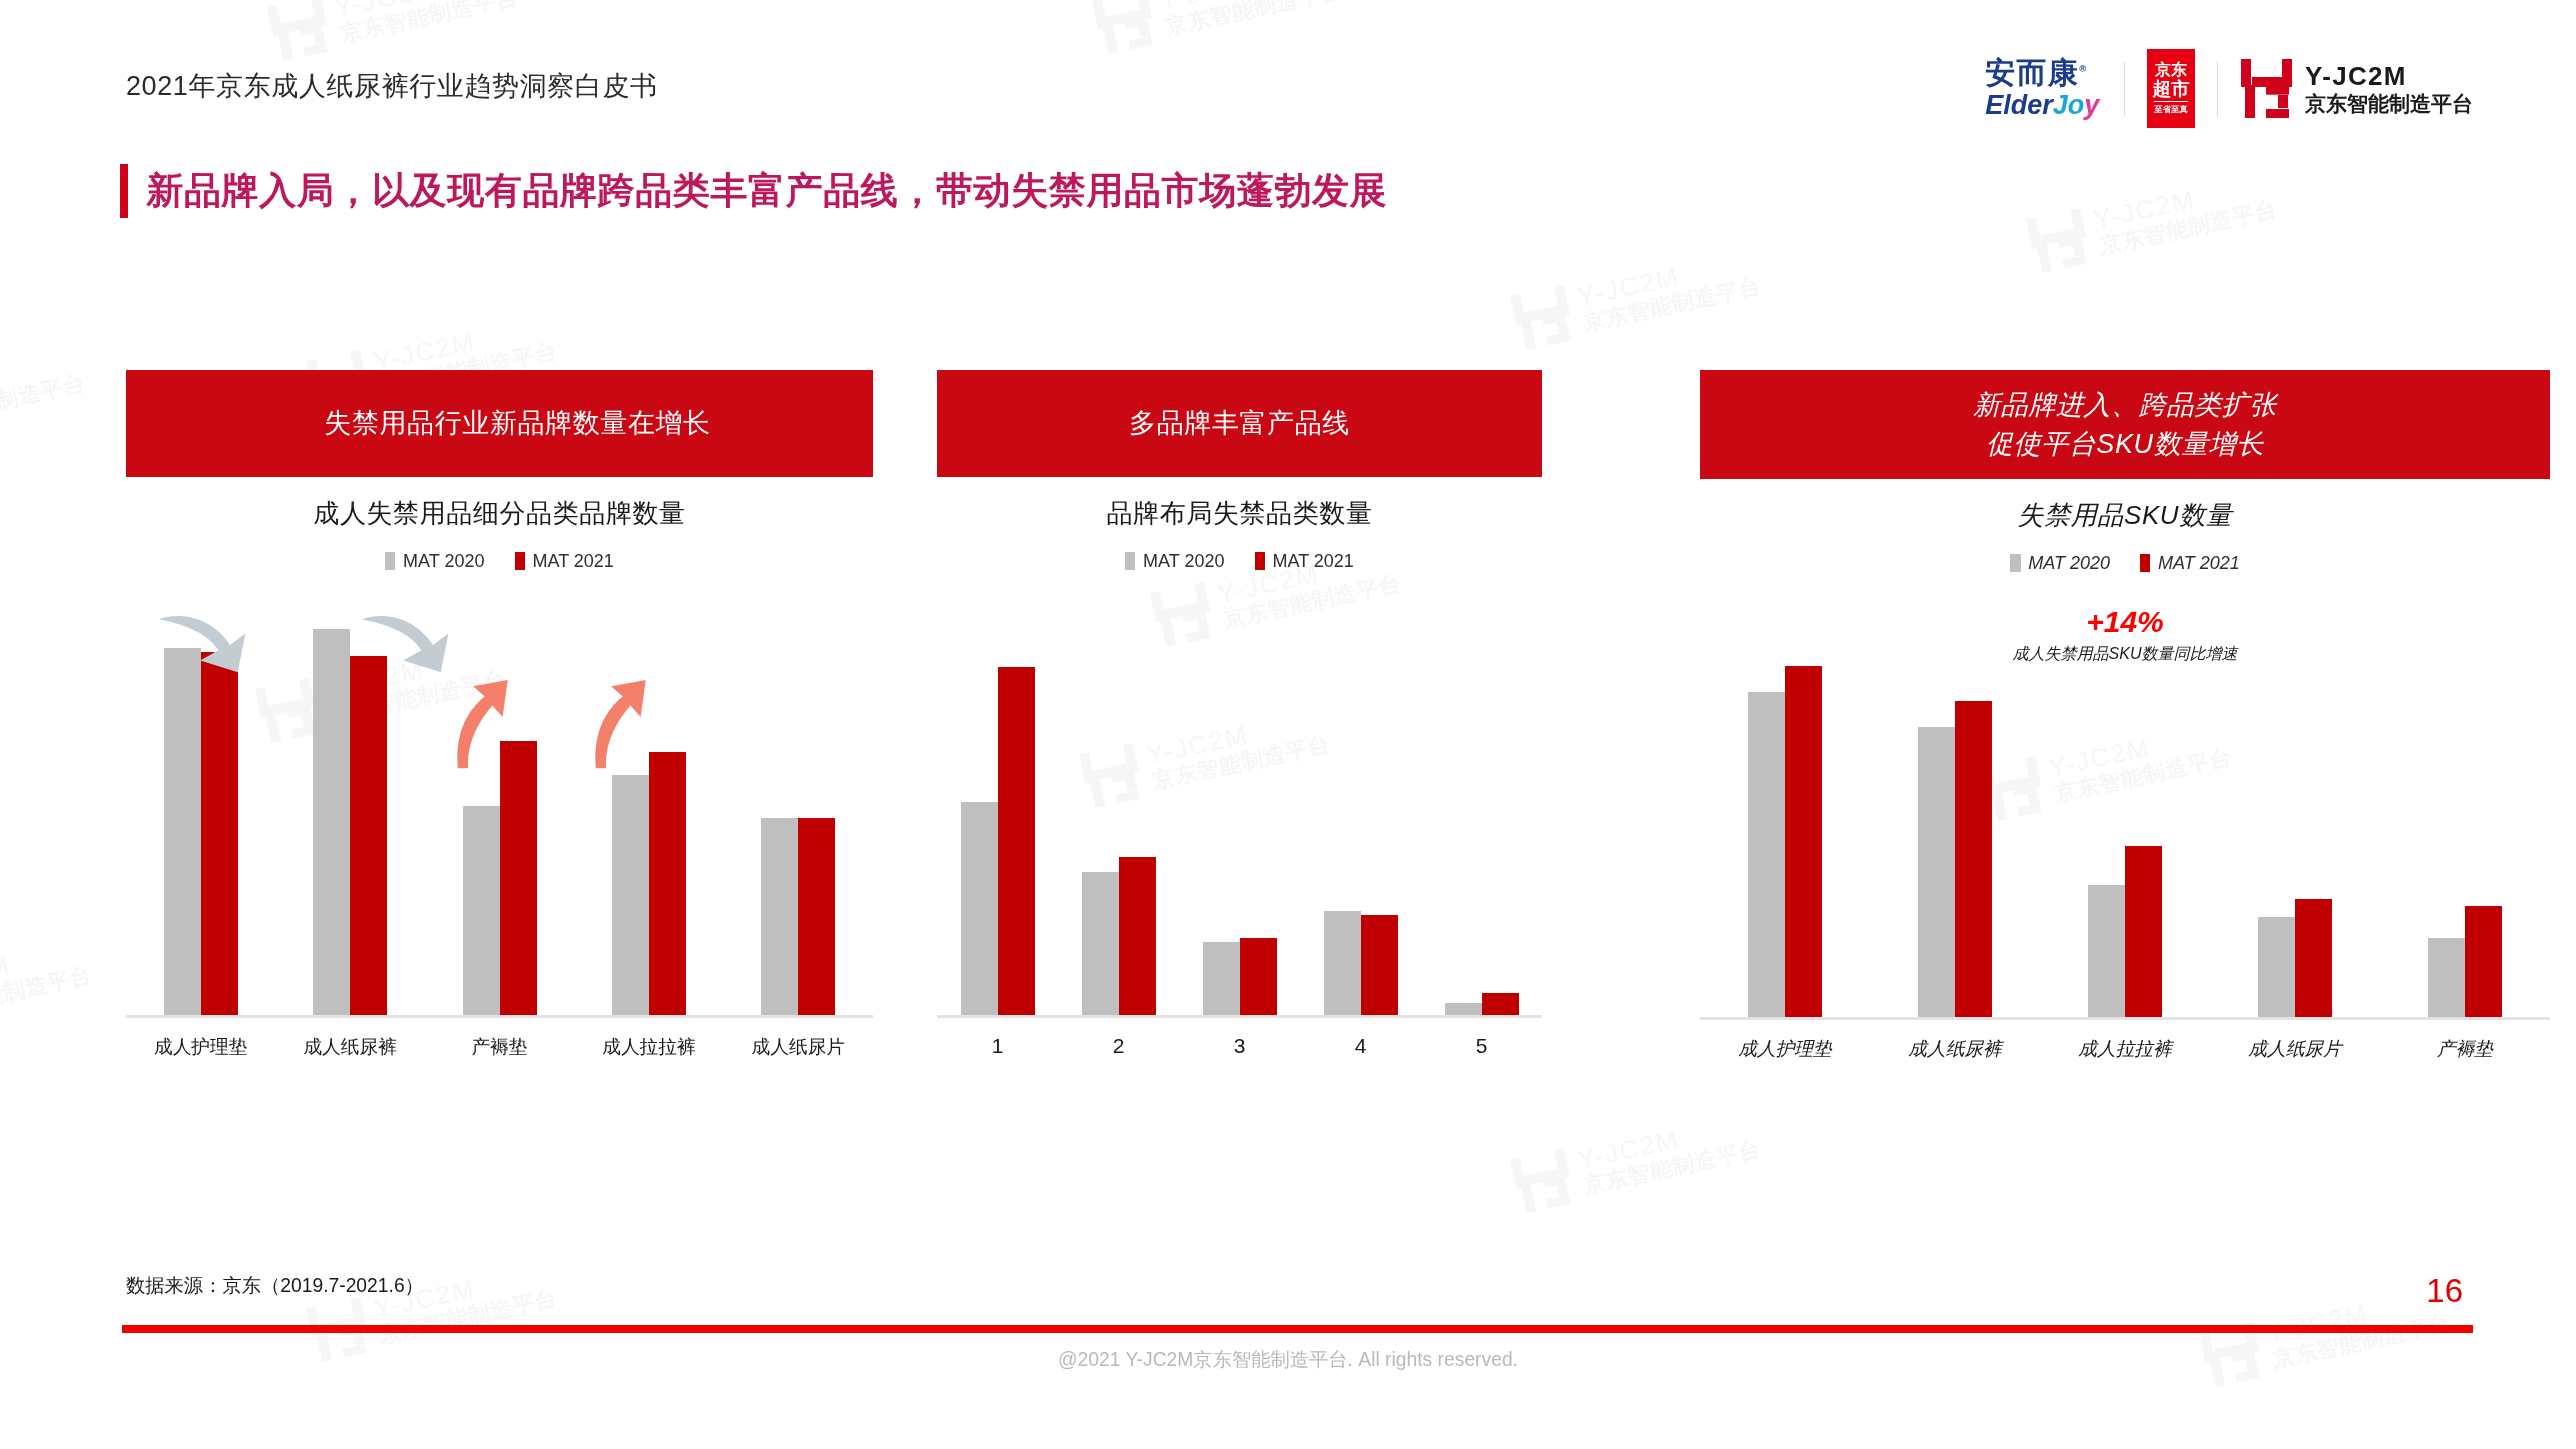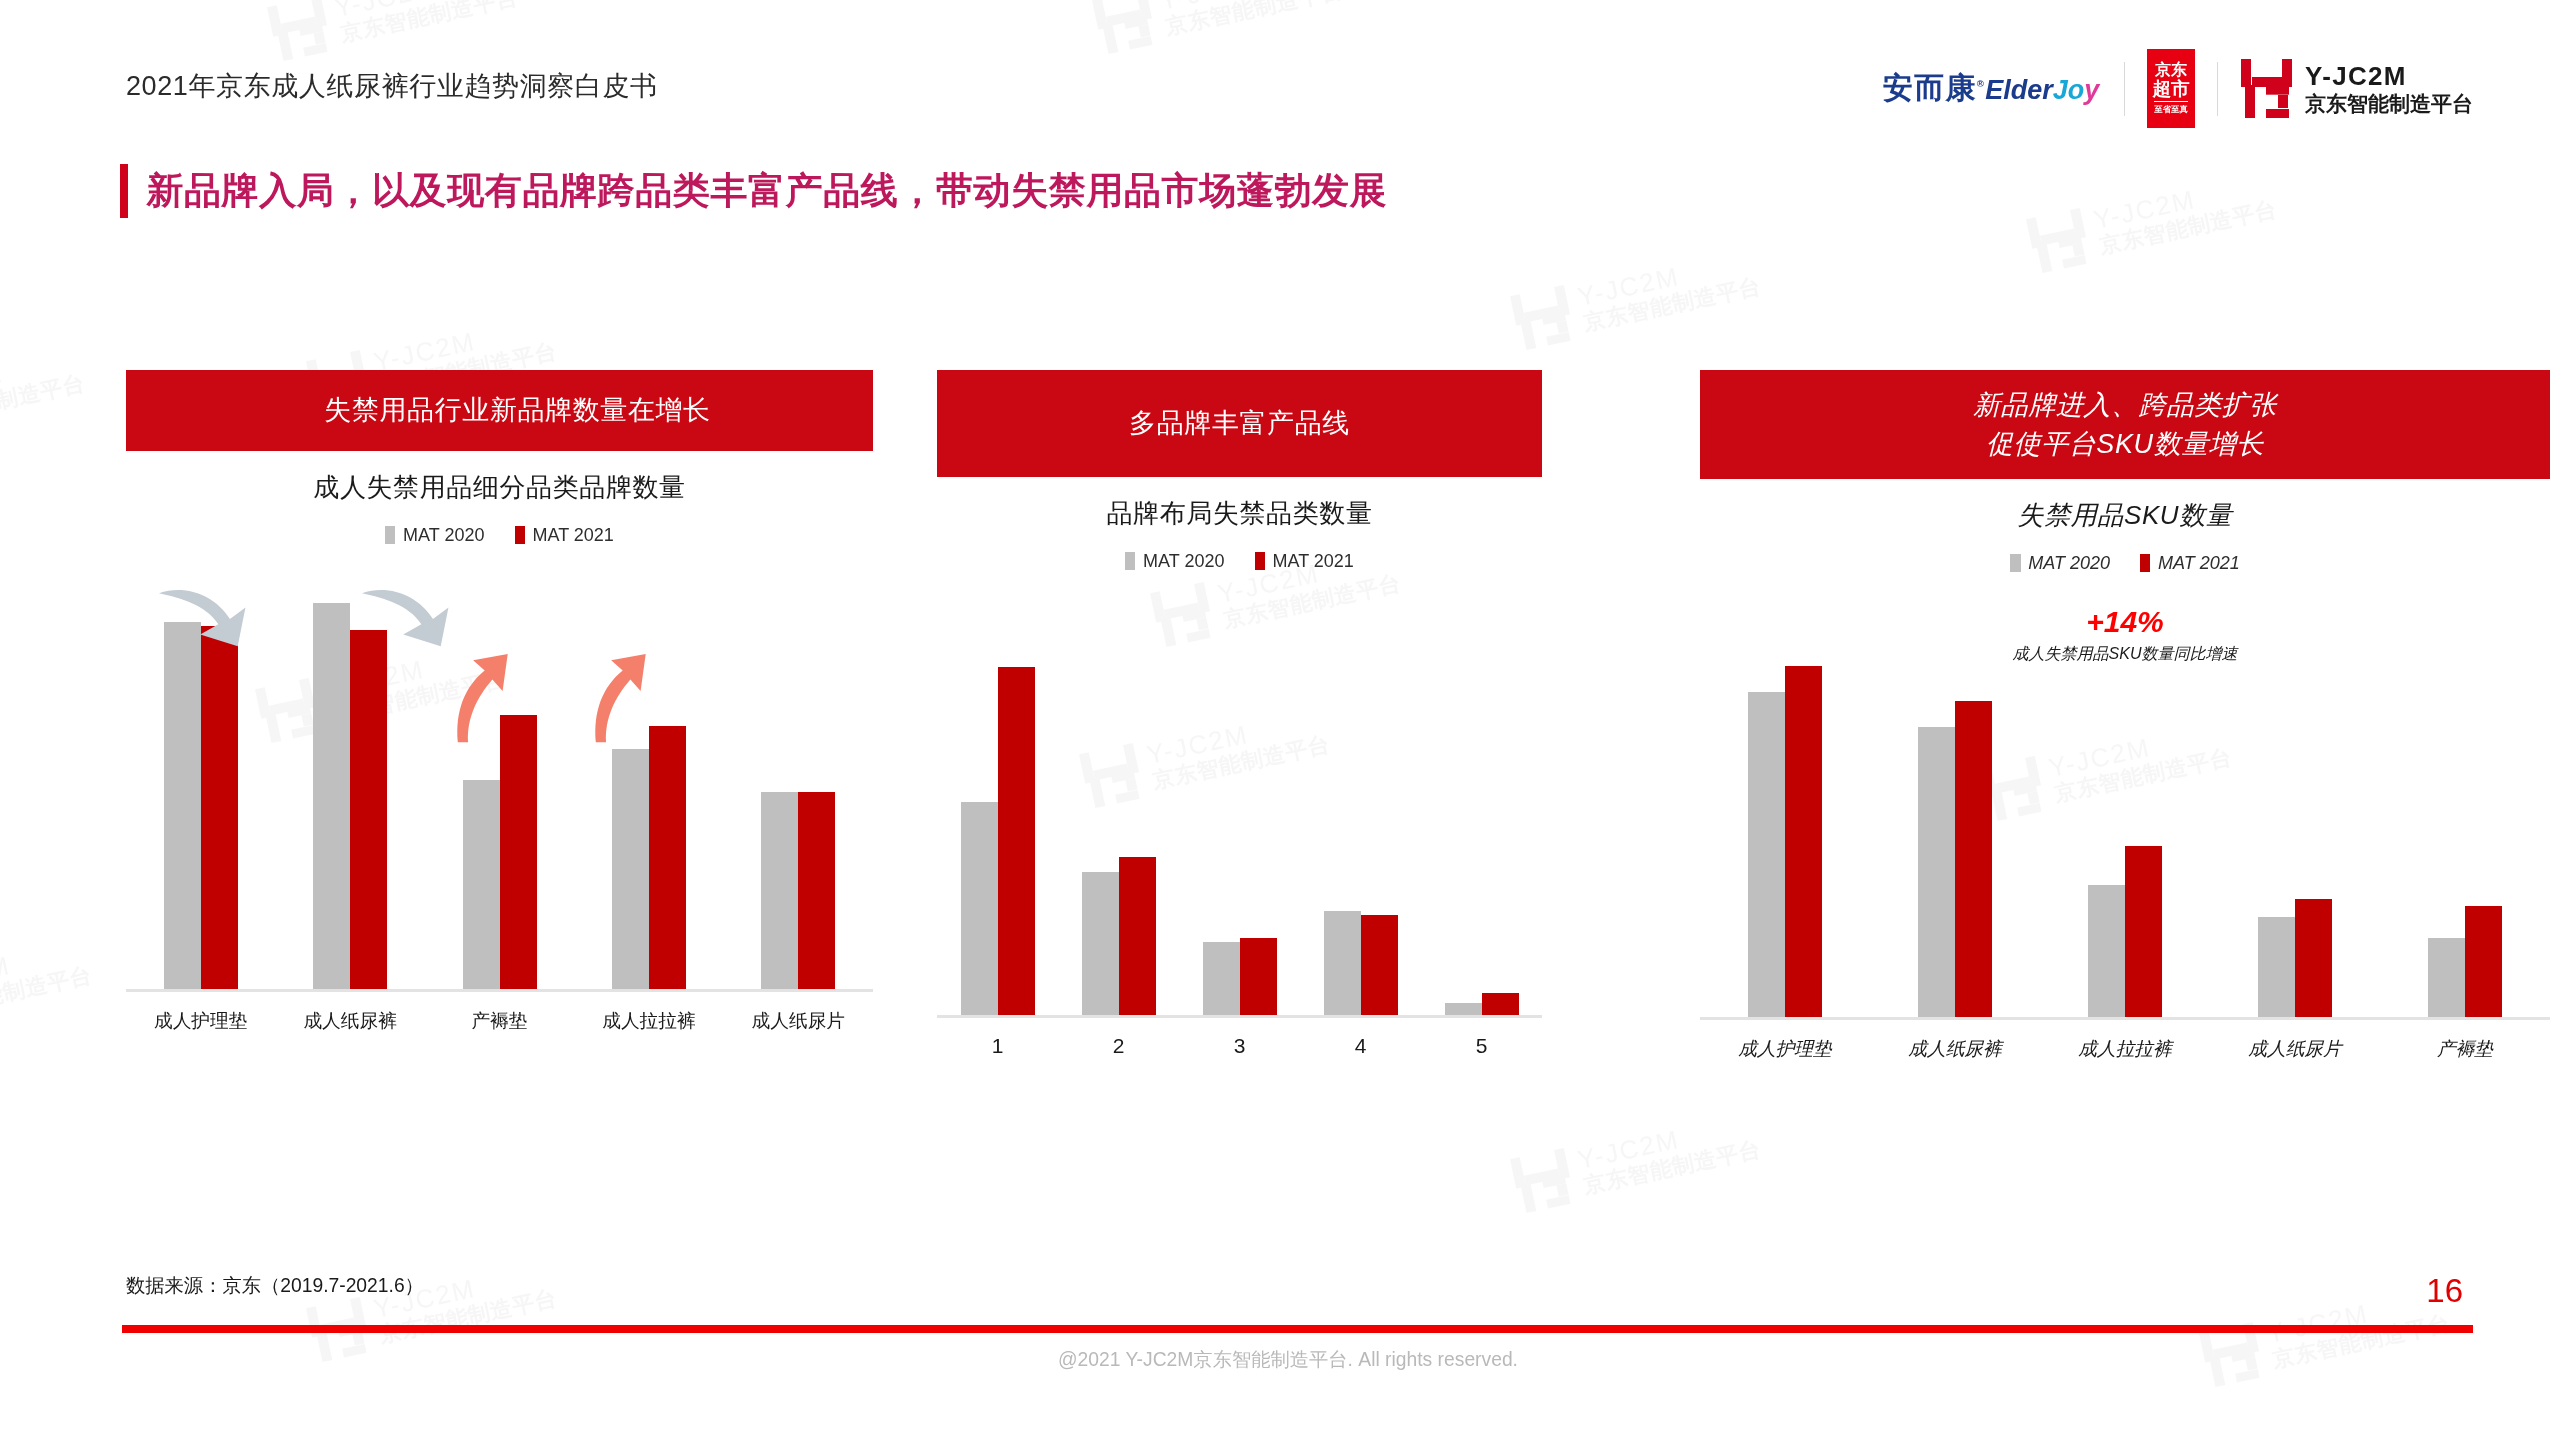--- a/index.html
+++ b/index.html
@@ -29,21 +29,21 @@
         linear-gradient(#e9e9e9,#e9e9e9) 35px 9px/10.3px 11.6px no-repeat,
         linear-gradient(#e9e9e9,#e9e9e9) 22px 20.6px/23px 9px no-repeat;}
   .wm .wm-txt{display:flex;flex-direction:column;line-height:1.12;color:#e9e9e9;}
   .wm .wm-t1{font-size:26px;letter-spacing:1.9px;font-weight:500;}
   .wm .wm-t2{font-size:22px;letter-spacing:0.6px;font-weight:700;}
 
   
   .hdr-title{position:absolute;left:126px;top:68px;font-size:27px;color:#2b2b2b;
      letter-spacing:0.6px;z-index:3;white-space:nowrap;}
   .logos{position:absolute;right:103px;top:50px;display:flex;align-items:center;gap:0;z-index:4;height:77px;}
-  .logo-elderjoy{display:flex;flex-direction:row;justify-content:center;align-items:flex-start;padding-right:24.5px;}
+  .logo-elderjoy{display:flex;flex-direction:column;justify-content:center;align-items:flex-start;padding-right:24.5px;}
   .logo-elderjoy .cn{font-size:30px;font-weight:700;color:#1b3c8c;letter-spacing:1.3px;line-height:1;position:relative;}
   .logo-elderjoy .cn sup{font-size:9.7px;vertical-align:super;}
   .logo-elderjoy .en{font-size:27px;font-weight:700;font-style:italic;color:#1b3c8c;line-height:1.05;margin-top:2.6px;}
   .logo-elderjoy .en .j1{color:#18a7d6;}
   .logo-elderjoy .en .j2{color:#e0399a;}
   .vline{width:1.3px;height:54px;background:#d9d9d9;}
   .logo-jdsc{margin:0 22px;background:#e60012;color:#fff;width:48px;height:77px;
      display:flex;flex-direction:column;align-items:center;justify-content:center;gap:0.6px;padding:1.3px 0;}
   .logo-jdsc .l1{font-size:16px;font-weight:700;line-height:1.05;}
   .logo-jdsc .l2{font-size:18.7px;font-weight:800;line-height:1.05;}
@@ -238,21 +238,21 @@
       </div>
     </div>
   </div>
 
   <div class="main-head">
     <div class="bar"></div>
     <div class="txt">新品牌入局，以及现有品牌跨品类丰富产品线，带动失禁用品市场蓬勃发展</div>
   </div>
 
   <div class="panel" style="left:126px;width:747px;">
-    <div class="red-box" style="height:81px;padding-left:36px;">
+    <div class="red-box" style="height:107px;padding-left:36px;">
       <div class="line">失禁用品行业新品牌数量在增长</div>
     </div>
     <div class="sub">成人失禁用品细分品类品牌数量</div>
     <div class="legend">
       <div class="item">
           <span class="sw gray"></span>
           <span>MAT 2020</span>
         </div>
       <div class="item">
           <span class="sw red"></span>

